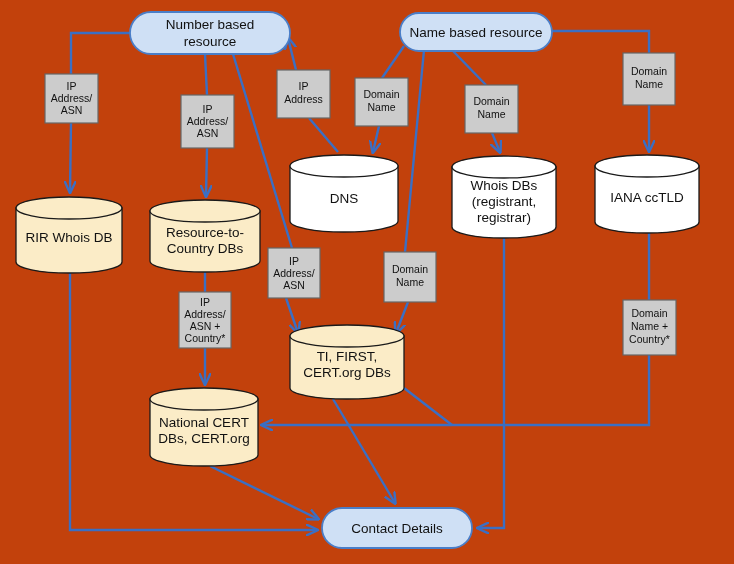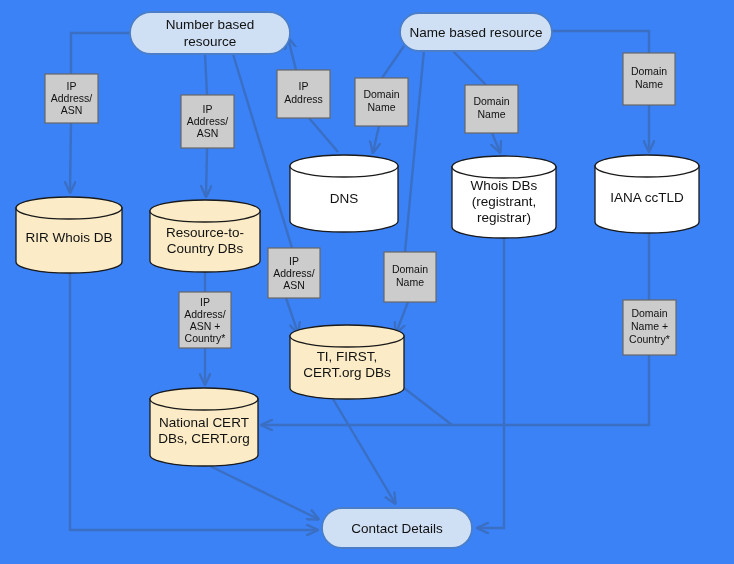--- a/index.html
+++ b/index.html
@@ -7,21 +7,21 @@
     padding: 0;
     background: #ffffff;
   }
   body {
     font-family: "Liberation Sans", sans-serif;
   }
   #diagram-root {
     position: relative;
     width: 734px;
     height: 564px;
-    background: #3b82f6;
+    background: #c2410c;
     overflow: hidden;
   }
   svg#diagram-svg {
     position: absolute;
     left: 0;
     top: 0;
     width: 734px;
     height: 564px;
   }
   .node-text {

